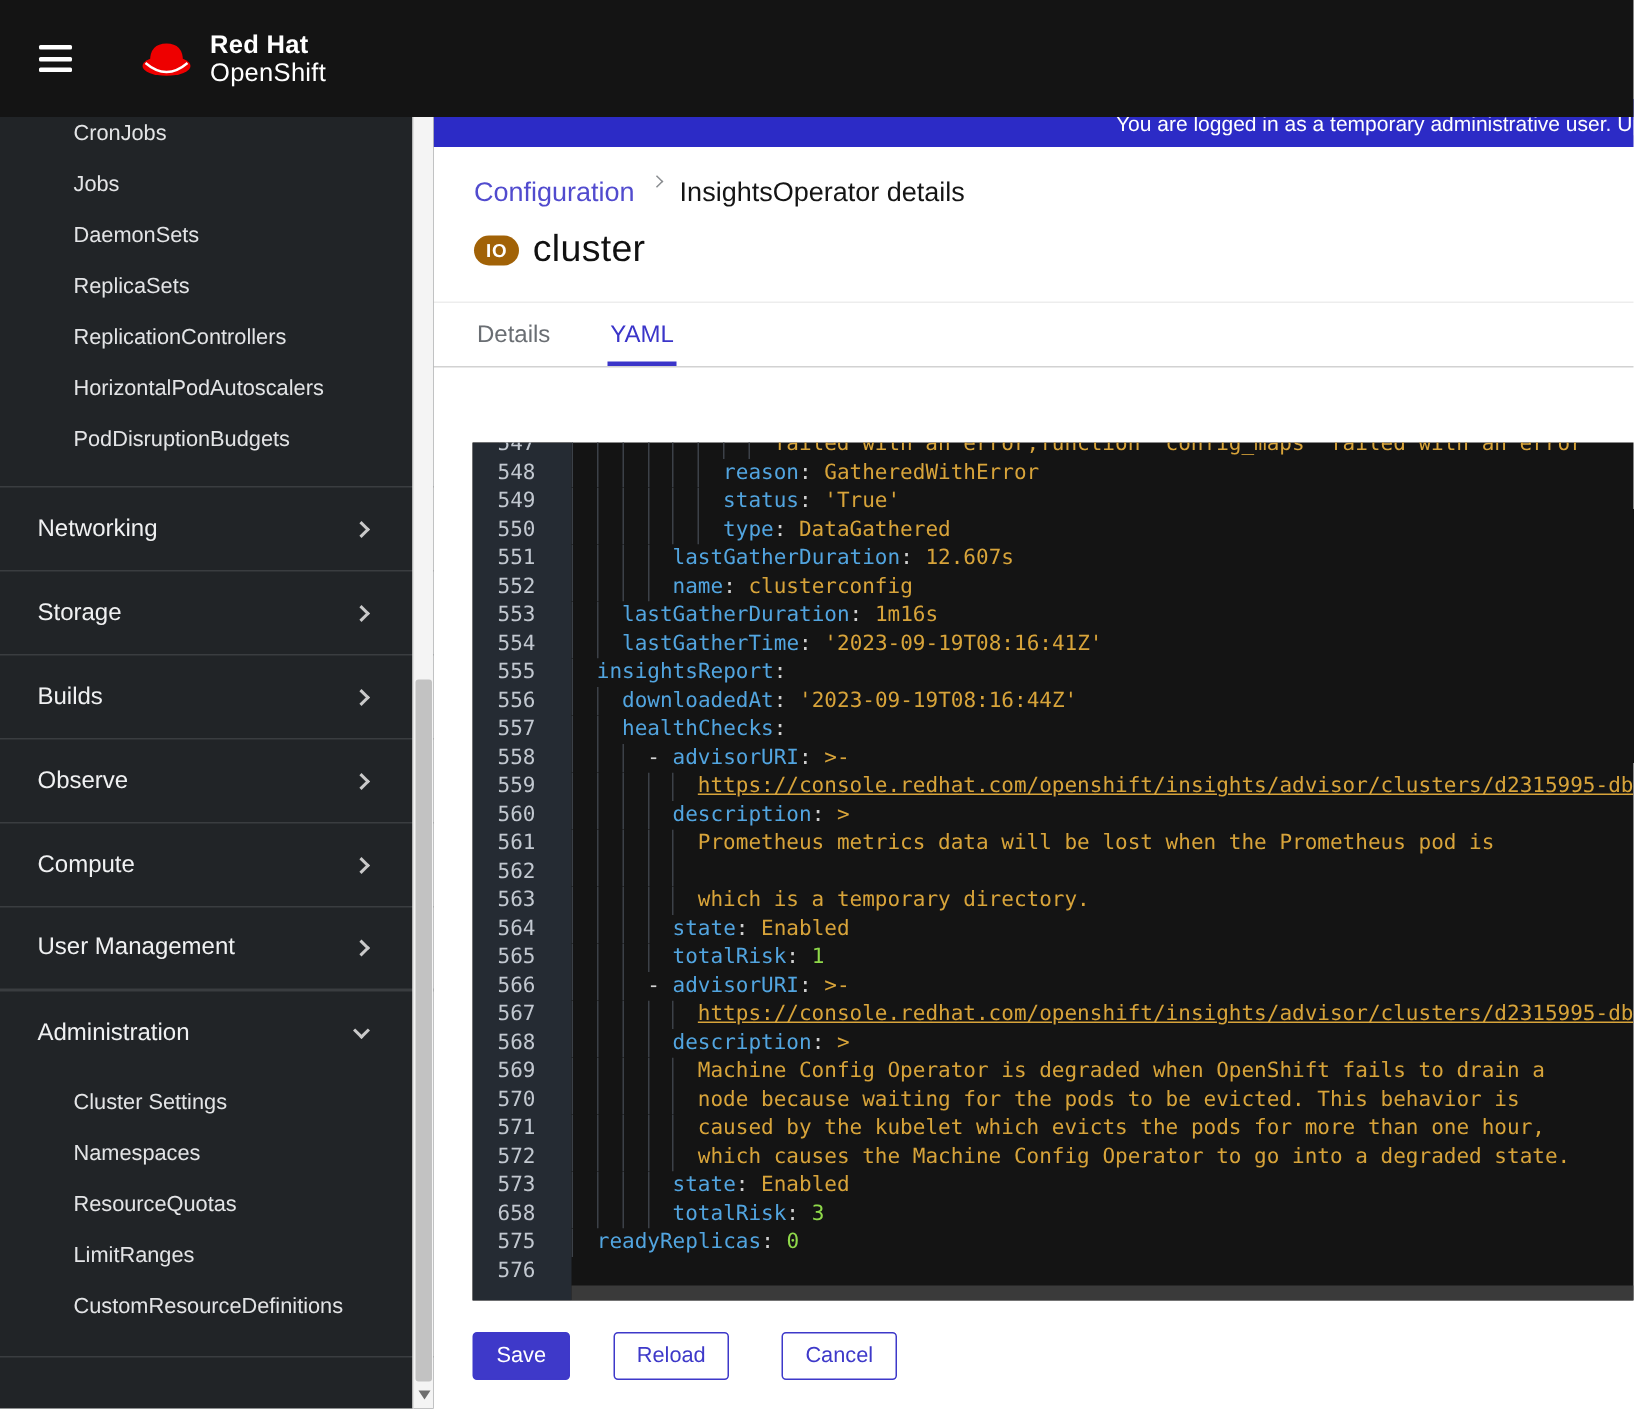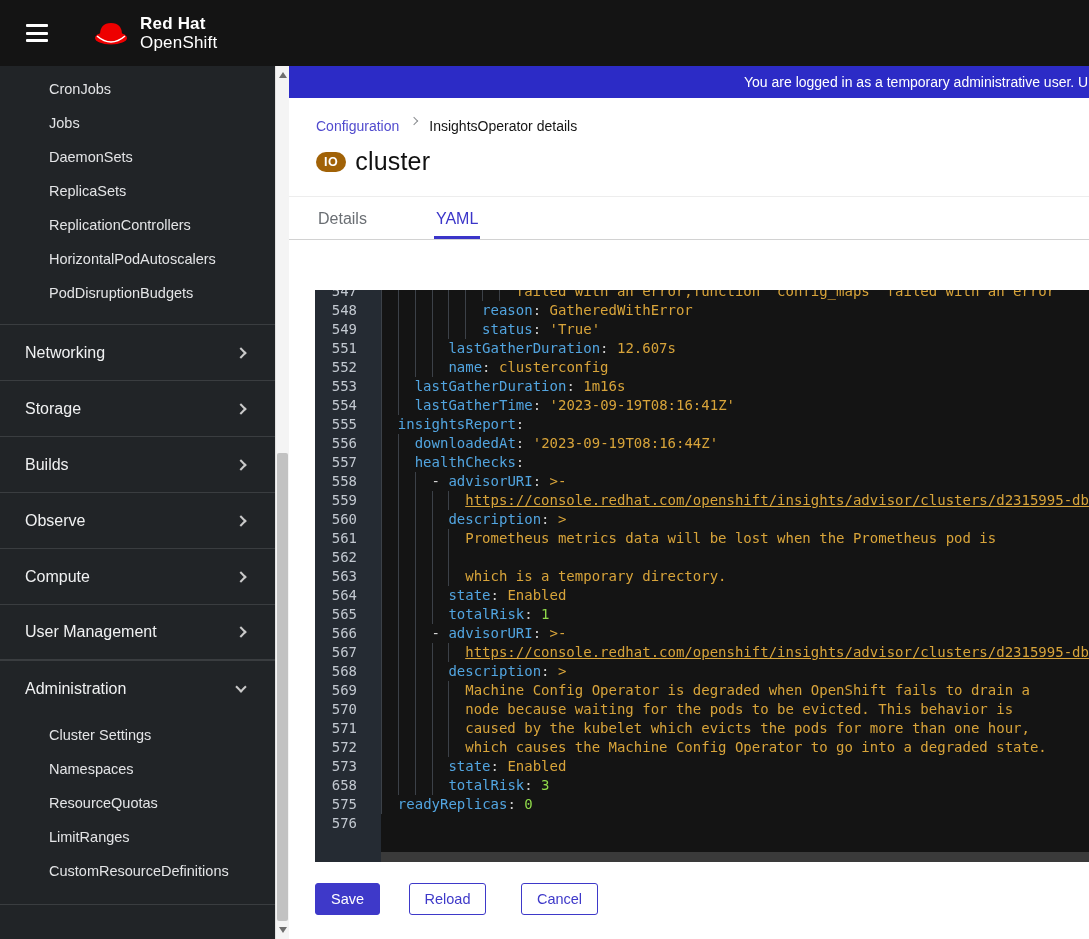--- a/index.html
+++ b/index.html
@@ -1,20 +1,20 @@
 <!DOCTYPE html>
 <html><head>
 <meta charset="utf-8">
 <style>
   * { margin:0; padding:0; box-sizing:border-box; }
   html,body { width:1089px; height:939px; overflow:hidden; background:#fff;
     font-family:"Liberation Sans", sans-serif; }
 
   
-  .masthead { position:absolute; left:0; top:0; width:1089px; height:66px;
+  .masthead { position:absolute; left:0; top:0; width:1089px; height:78px;
     background:#141414; display:flex; align-items:center; z-index:30; }
   .hamburger { width:22px; height:18px; margin-left:26px; display:flex; flex-direction:column;
     justify-content:space-between; cursor:pointer; }
   .hamburger span { display:block; height:3px; background:#fff; border-radius:1px; }
   .brand { display:flex; align-items:center; margin-left:44px; }
   .hat { margin-right:10px; }
   .brand-text { color:#fff; line-height:19px; font-size:17px; letter-spacing:.2px; }
   .brand-text .b1 { font-weight:bold; }
   .brand-text .b2 { font-weight:300; }
 
@@ -42,35 +42,35 @@
     border-right:4px solid transparent; }
   .sb-arrow.up i { top:4px; border-bottom:6px solid #6e6e6e; }
   .sb-arrow.down i { top:4px; border-top:6px solid #6e6e6e; }
   .sb-thumb { position:absolute; left:1px; width:11px; top:387px; height:468px;
     background:#c2c2c2; border-radius:2px; }
 
   
   .main { position:absolute; left:289px; top:66px; right:0; bottom:0; background:#fff; }
   .banner { height:32px; background:#2c2bc6; color:#fff; font-size:14px; line-height:32px;
     white-space:nowrap; overflow:hidden; padding-left:455px; }
-  .breadcrumb { padding:20px 0 0 27px; font-size:14px; display:flex; }
+  .breadcrumb { padding:20px 0 0 27px; font-size:18px; display:flex; }
   .breadcrumb a { color:#514bce; text-decoration:none; cursor:pointer; }
   .crumb-sep { width:6px; height:6px; border-right:1.5px solid #8a8d90; border-top:1.5px solid #8a8d90;
     transform:rotate(45deg); display:inline-block; margin:0 12px; }
   .crumb-current { color:#151515; }
   .title-row { display:flex; align-items:center; padding:13px 0 0 27px; }
   .res-badge { background:#a16207; color:#fff; font-weight:bold; font-size:12.5px;
     padding:3px 8px; border-radius:11px; letter-spacing:.5px; margin-right:9px; }
   .page-title { font-size:25px; color:#111; font-weight:400; letter-spacing:.2px; }
 
   .tabs { margin-top:20px; border-top:1px solid #ededed; border-bottom:1px solid #d2d2d2;
     padding-left:27px; background:#fff; }
   .tab { display:inline-block; margin-right:36px; padding:13px 2px 11px; font-size:16px;
     color:#6a6e73; cursor:pointer; }
-  .tab.active { color:#3b35c9; border-bottom:3px solid #3b35c9; padding-bottom:8px;margin-left:29px; }
+  .tab.active { color:#3b35c9; border-bottom:3px solid #3b35c9; padding-bottom:8px; }
 
   
   .editor { position:relative; margin:50px 0 0 26px; height:572px; background:#141414;
     overflow:hidden; font-family:"DejaVu Sans Mono", monospace; font-size:14px; }
   .gutter-bg { position:absolute; left:0; top:0; bottom:0; width:66px; background:#252b33; }
   .lines { position:relative; margin-top:-8px; }
   .cl { display:flex; height:19px; line-height:19px; white-space:pre; }
   .ln { flex:0 0 66px; padding-right:24px; text-align:right; color:#c2c8d0; }
   .lc { flex:1; overflow:hidden; }
   .gu { display:inline-block; width:2ch; height:19px; border-left:1px solid #3c4148;
@@ -186,20 +186,21 @@
   </div>
 
   <div class="tabs"><span class="tab">Details</span><span class="tab active">YAML</span></div>
 
   <div class="editor">
     <div class="gutter-bg"></div>
     <div class="lines">
         <div class="cl"><span class="ln">547</span><span class="lc"><span class="gu"></span><span class="gu"></span><span class="gu"></span><span class="gu"></span><span class="gu"></span><span class="gu"></span><span class="gu"></span><span class="gu"></span><span class="tk-s">failed with an error,function "config_maps" failed with an error</span></span></div>
         <div class="cl"><span class="ln">548</span><span class="lc"><span class="gu"></span><span class="gu"></span><span class="gu"></span><span class="gu"></span><span class="gu"></span><span class="gu"></span><span class="tk-k">reason</span><span class="tk-p">: </span><span class="tk-s">GatheredWithError</span></span></div>
         <div class="cl"><span class="ln">549</span><span class="lc"><span class="gu"></span><span class="gu"></span><span class="gu"></span><span class="gu"></span><span class="gu"></span><span class="gu"></span><span class="tk-k">status</span><span class="tk-p">: </span><span class="tk-s">'True'</span></span></div>
+        <div class="cl"><span class="ln">550</span><span class="lc"><span class="gu"></span><span class="gu"></span><span class="gu"></span><span class="gu"></span><span class="gu"></span><span class="gu"></span><span class="tk-k">type</span><span class="tk-p">: </span><span class="tk-s">DataGathered</span></span></div>
         <div class="cl"><span class="ln">551</span><span class="lc"><span class="gu"></span><span class="gu"></span><span class="gu"></span><span class="gu"></span><span class="tk-k">lastGatherDuration</span><span class="tk-p">: </span><span class="tk-s">12.607s</span></span></div>
         <div class="cl"><span class="ln">552</span><span class="lc"><span class="gu"></span><span class="gu"></span><span class="gu"></span><span class="gu"></span><span class="tk-k">name</span><span class="tk-p">: </span><span class="tk-s">clusterconfig</span></span></div>
         <div class="cl"><span class="ln">553</span><span class="lc"><span class="gu"></span><span class="gu"></span><span class="tk-k">lastGatherDuration</span><span class="tk-p">: </span><span class="tk-s">1m16s</span></span></div>
         <div class="cl"><span class="ln">554</span><span class="lc"><span class="gu"></span><span class="gu"></span><span class="tk-k">lastGatherTime</span><span class="tk-p">: </span><span class="tk-s">'2023-09-19T08:16:41Z'</span></span></div>
         <div class="cl"><span class="ln">555</span><span class="lc"><span class="gu"></span><span class="tk-k">insightsReport</span><span class="tk-p">:</span></span></div>
         <div class="cl"><span class="ln">556</span><span class="lc"><span class="gu"></span><span class="gu"></span><span class="tk-k">downloadedAt</span><span class="tk-p">: </span><span class="tk-s">'2023-09-19T08:16:44Z'</span></span></div>
         <div class="cl"><span class="ln">557</span><span class="lc"><span class="gu"></span><span class="gu"></span><span class="tk-k">healthChecks</span><span class="tk-p">:</span></span></div>
         <div class="cl"><span class="ln">558</span><span class="lc"><span class="gu"></span><span class="gu"></span><span class="gu"></span><span class="tk-d">- </span><span class="tk-k">advisorURI</span><span class="tk-p">: </span><span class="tk-s">&gt;-</span></span></div>
         <div class="cl"><span class="ln">559</span><span class="lc"><span class="gu"></span><span class="gu"></span><span class="gu"></span><span class="gu"></span><span class="gu"></span><span class="tk-l">https://console.redhat.com/openshift/insights/advisor/clusters/d2315995-db</span></span></div>
         <div class="cl"><span class="ln">560</span><span class="lc"><span class="gu"></span><span class="gu"></span><span class="gu"></span><span class="gu"></span><span class="tk-k">description</span><span class="tk-p">: </span><span class="tk-s">&gt;</span></span></div>

